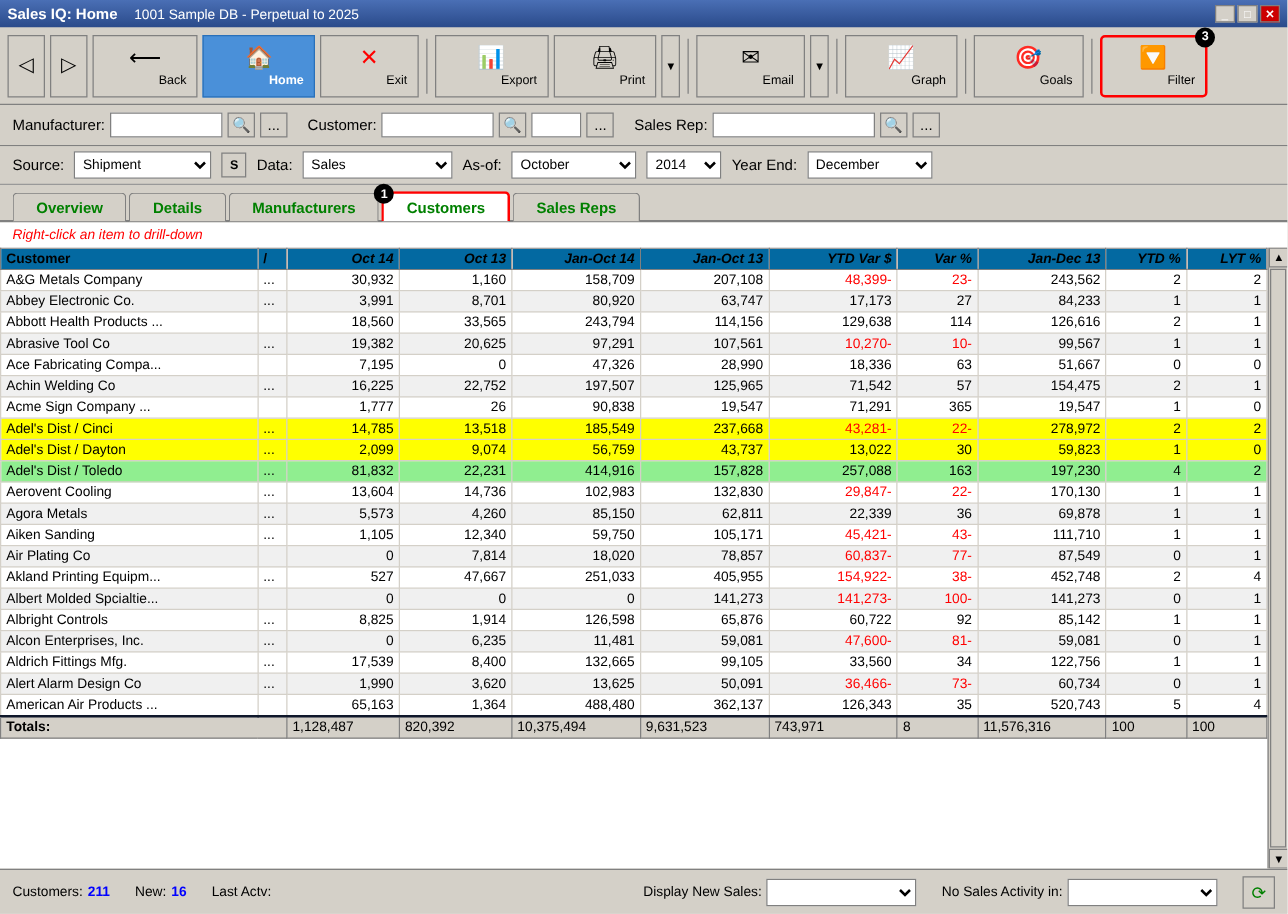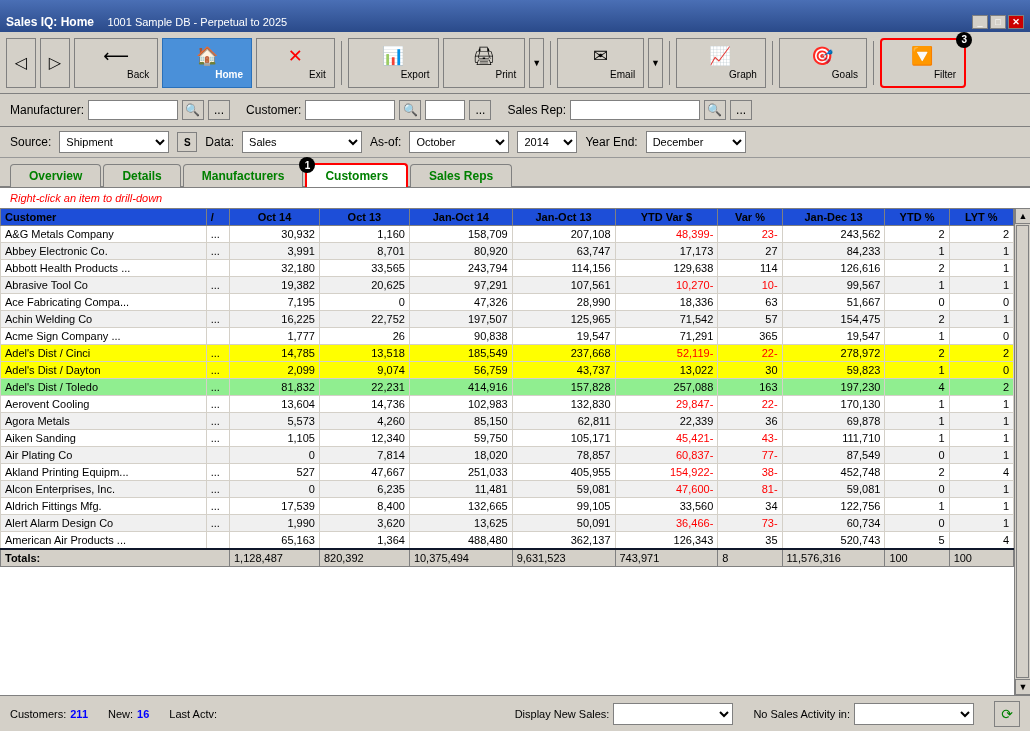--- a/index.html
+++ b/index.html
@@ -4,22 +4,22 @@
   <style>
     * { box-sizing: border-box; margin: 0; padding: 0; }
     body { font-family: Arial, sans-serif; font-size: 12px; background: #d4d0c8; width: 1030px; height: 731px; overflow: hidden; }
 
     .title-bar {
       background: linear-gradient(to bottom, #4a6fb5, #2a4a8a);
       color: white;
       padding: 3px 6px;
       display: flex;
       justify-content: space-between;
-      align-items: flex-end;
-      height: 32px;
+      align-items: center;
+      height: 22px;
     }
     .title-bar-title { font-size: 12px; font-weight: bold; }
     .title-bar-controls { display: flex; gap: 2px; }
     .title-btn {
       width: 16px; height: 14px;
       background: #d4d0c8;
       border: 1px solid #808080;
       font-size: 9px;
       display: flex; align-items: center; justify-content: center;
       cursor: pointer;
@@ -192,32 +192,32 @@
       flex: 1;
       position: relative;
     }
 
     table {
       width: 100%;
       border-collapse: collapse;
       font-size: 11px;
     }
     thead th {
-      background: #1d4ed8;
+      background: #0369a1;
       border: 1px solid #808080;
       padding: 2px 4px;
       text-align: left;
       font-weight: bold;
       font-size: 11px;
       white-space: nowrap;
       position: sticky;
       top: 0;
       z-index: 10;
     }
-    thead th.right { text-align: center; }
+    thead th.right { text-align: right; font-style: italic; }
     tbody td {
       border: 1px solid #d4d0c8;
       padding: 2px 4px;
       white-space: nowrap;
     }
     tbody td.right { text-align: right; }
     tbody tr:nth-child(odd) { background: white; }
     tbody tr:nth-child(even) { background: #f0f0f0; }
     .highlight-yellow { background: yellow !important; }
     .highlight-green { background: #90ee90 !important; }
@@ -482,21 +482,21 @@
                   <td class="right">63,747</td>
                   <td class="right">17,173</td>
                   <td class="right">27</td>
                   <td class="right">84,233</td>
                   <td class="right">1</td>
                   <td class="right">1</td>
                 </tr>
                 <tr>
                   <td>Abbott Health Products ...</td>
                   <td></td>
-                  <td class="right">32,180</td>
+                  <td class="right">18,560</td>
                   <td class="right">33,565</td>
                   <td class="right">243,794</td>
                   <td class="right">114,156</td>
                   <td class="right">129,638</td>
                   <td class="right">114</td>
                   <td class="right">126,616</td>
                   <td class="right">2</td>
                   <td class="right">1</td>
                 </tr>
                 <tr>
@@ -551,21 +551,21 @@
                   <td class="right">1</td>
                   <td class="right">0</td>
                 </tr>
                 <tr class="highlight-yellow">
                   <td>Adel's Dist / Cinci</td>
                   <td>...</td>
                   <td class="right">14,785</td>
                   <td class="right">13,518</td>
                   <td class="right">185,549</td>
                   <td class="right">237,668</td>
-                  <td class="right" style="color: red;">52,119-</td>
+                  <td class="right" style="color: red;">43,281-</td>
                   <td class="right" style="color: red;">22-</td>
                   <td class="right">278,972</td>
                   <td class="right">2</td>
                   <td class="right">2</td>
                 </tr>
                 <tr class="highlight-yellow">
                   <td>Adel's Dist / Dayton</td>
                   <td>...</td>
                   <td class="right">2,099</td>
                   <td class="right">9,074</td>
@@ -647,20 +647,46 @@
                   <td>...</td>
                   <td class="right">527</td>
                   <td class="right">47,667</td>
                   <td class="right">251,033</td>
                   <td class="right">405,955</td>
                   <td class="right" style="color: red;">154,922-</td>
                   <td class="right" style="color: red;">38-</td>
                   <td class="right">452,748</td>
                   <td class="right">2</td>
                   <td class="right">4</td>
+                </tr>
+                <tr>
+                  <td>Albert Molded Spcialtie...</td>
+                  <td></td>
+                  <td class="right">0</td>
+                  <td class="right">0</td>
+                  <td class="right">0</td>
+                  <td class="right">141,273</td>
+                  <td class="right" style="color: red;">141,273-</td>
+                  <td class="right" style="color: red;">100-</td>
+                  <td class="right">141,273</td>
+                  <td class="right">0</td>
+                  <td class="right">1</td>
+                </tr>
+                <tr>
+                  <td>Albright Controls</td>
+                  <td>...</td>
+                  <td class="right">8,825</td>
+                  <td class="right">1,914</td>
+                  <td class="right">126,598</td>
+                  <td class="right">65,876</td>
+                  <td class="right">60,722</td>
+                  <td class="right">92</td>
+                  <td class="right">85,142</td>
+                  <td class="right">1</td>
+                  <td class="right">1</td>
                 </tr>
                 <tr>
                   <td>Alcon Enterprises, Inc.</td>
                   <td>...</td>
                   <td class="right">0</td>
                   <td class="right">6,235</td>
                   <td class="right">11,481</td>
                   <td class="right">59,081</td>
                   <td class="right" style="color: red;">47,600-</td>
                   <td class="right" style="color: red;">81-</td>

